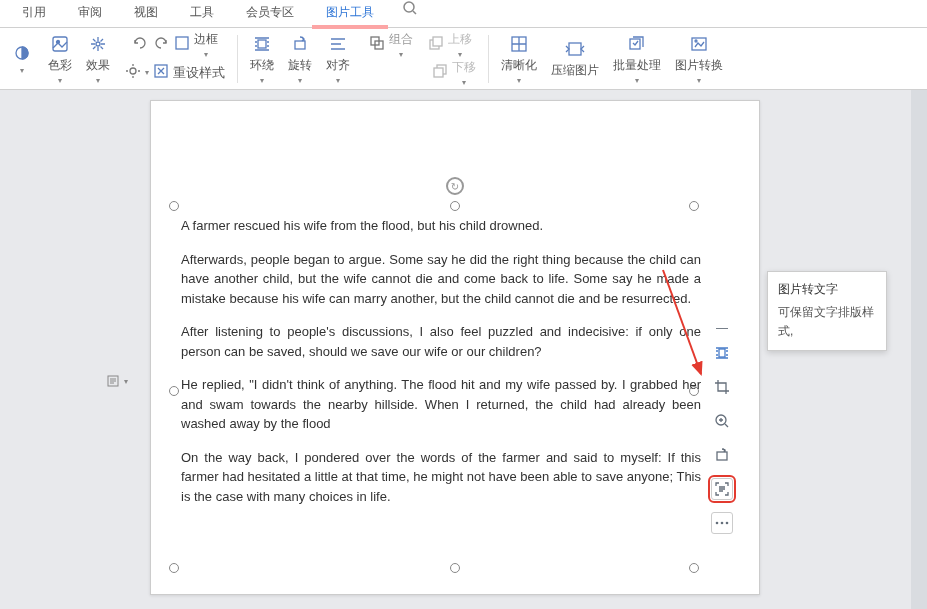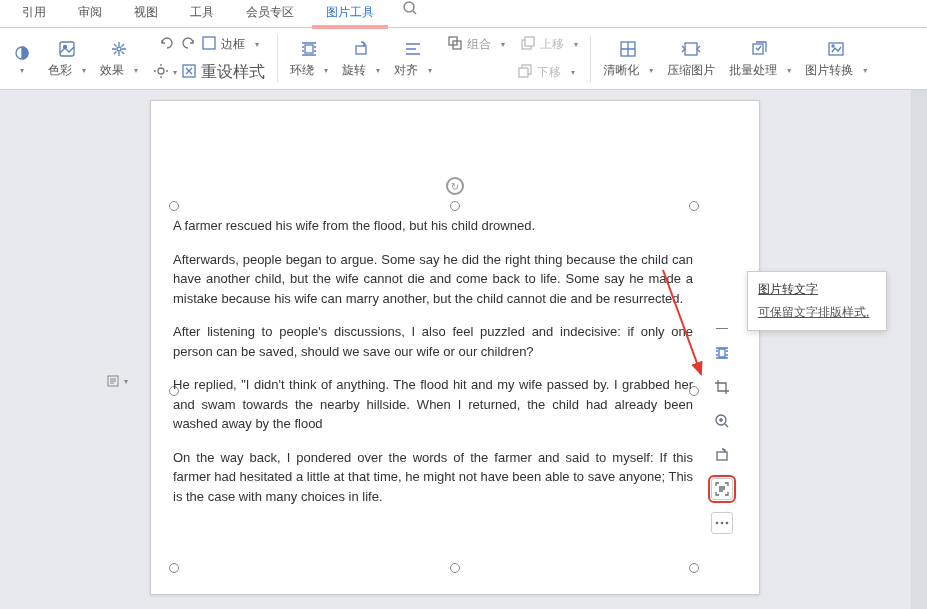--- a/index.html
+++ b/index.html
@@ -7,43 +7,43 @@
     
     .menubar { display: flex; background: #fff; border-bottom: 1px solid #d0d0d0; height: 28px; align-items: flex-start; padding: 0 8px; gap: 4px; font-family: Liberation Serif, serif; }
     .menu-item { padding: 4px 14px; cursor: pointer; color: #555; }
     .menu-item.active { color: #2e75d6; border-bottom: 4px solid #fca5a5; font-weight: 500; }
     .menu-search-icon { margin-left: 10px; color: #888; cursor: pointer; }
     
     .ribbon { background: #fff; border-bottom: 1px solid #d0d0d0; height: 62px; display: flex; align-items: center; padding: 0 4px; gap: 2px; }
     .rib-group { display: flex; flex-direction: column; align-items: center; padding: 2px 6px; gap: 2px; position: relative; }
     .rib-sep { width: 1px; height: 48px; background: #e0e0e0; margin: 0 4px; }
     .rib-icon-row { display: flex; align-items: center; gap: 3px; height: 26px; }
-    .rib-label { display: flex; align-items: center; gap: 10px; font-size: 12px; color: #555; white-space: nowrap; }
+    .rib-label { display: flex; align-items: center; gap: 2px; font-size: 12px; color: #555; white-space: nowrap; flex-direction: column; }
     .drop-arrow { font-size: 8px; color: #888; }
     .icon-box { width: 24px; height: 22px; display: flex; align-items: center; justify-content: center; }
     
     .workspace { position: relative; background: #e8e9ec; height: 519px; overflow: hidden; }
     .page { position: absolute; left: 150px; top: 10px; width: 610px; height: 495px; background: #fff; border: 1px solid #ccc; box-shadow: 0 1px 3px rgba(0,0,0,0.1); }
     
     .sel-handle { position: absolute; width: 10px; height: 10px; border: 1px solid #888; background: #fff; border-radius: 50%; }
     .rotate-handle { position: absolute; width: 18px; height: 18px; border: 2px solid #999; border-radius: 50%; left: 50%; top: 76px; transform: translateX(-50%); display: flex; align-items: center; justify-content: center; color: #999; font-size: 10px; }
     
-    .doc-body { position: absolute; left: 22px; top: 115px; width: 520px; font-size: 13px; line-height: 1.5; color: #333; }
+    .doc-body { position: absolute; left: 30px; top: 115px; width: 520px; font-size: 13px; line-height: 1.5; color: #333; }
     .doc-body p { margin-bottom: 14px; text-align: justify; }
     
     .para-marker { position: absolute; left: -45px; top: 273px; display: flex; align-items: center; gap: 4px; color: #888; }
     
     .side-toolbar { position: absolute; right: 26px; top: 225px; width: 22px; display: flex; flex-direction: column; gap: 12px; align-items: center; }
     .side-btn { width: 22px; height: 22px; display: flex; align-items: center; justify-content: center; cursor: pointer; border-radius: 3px; color: #646e7a; }
     .side-btn.framed { border: 1px solid #ccc; background: #fff; }
     .side-btn.highlighted { outline: 2px solid #e33a2f; outline-offset: 1px; }
     
     .side-btn.dash { height: 4px; }
     
-    .tooltip-box { position: absolute; right: -128px; top: 170px; width: 140px; background: #fff; border: 1px solid #ccc; padding: 8px 10px; box-shadow: 0 2px 6px rgba(0,0,0,0.15); font-size: 12px; color: #555; line-height: 1.6; text-decoration: underline; }
+    .tooltip-box { position: absolute; right: -128px; top: 170px; width: 120px; background: #fff; border: 1px solid #ccc; padding: 8px 10px; box-shadow: 0 2px 6px rgba(0,0,0,0.15); font-size: 12px; color: #555; line-height: 1.6; }
     .tooltip-title { color: #333; font-weight: 500; margin-bottom: 4px; }
     
     .arrow-svg { position: absolute; right: 44px; top: 163px; pointer-events: none; }
     
     .right-gutter { position: absolute; right: 0; top: 0; width: 16px; height: 100%; background: #d9dce0; }
   </style>
 </head>
 <body>
 
 <div class="menubar">
@@ -120,21 +120,21 @@
     <div class="rib-icon-row">
       <span><svg width="18" height="18" viewBox="0 0 18 18" stroke="#777" fill="none" stroke-width="1.3">
             <circle cx="9" cy="9" r="3"></circle>
             <path d="M9 2 V4 M9 14 V16 M2 9 H4 M14 9 H16"></path>
           </svg></span>
       <span class="drop-arrow">▾</span>
       <span><svg width="18" height="18" viewBox="0 0 18 18" stroke="#5b7fbf" fill="none" stroke-width="1.3">
             <rect x="3" y="3" width="12" height="12"></rect>
             <path d="M6 6 L12 12 M12 6 L6 12"></path>
           </svg></span>
-      <span class="rib-label" style="font-size:16px">重设样式</span>
+      <span class="rib-label" style="font-size:13px">重设样式</span>
     </div>
   </div>
   <div class="rib-sep"></div>
   <div class="rib-group">
     <div class="icon-box">
         <svg width="20" height="20" viewBox="0 0 20 20" stroke="#5b7fbf" fill="none" stroke-width="1.3">
           <rect x="6" y="6" width="8" height="8"></rect>
           <path d="M3 4 H17 M3 16 H17 M3 8 H5 M3 12 H5 M15 8 H17 M15 12 H17"></path>
         </svg>
       </div>

